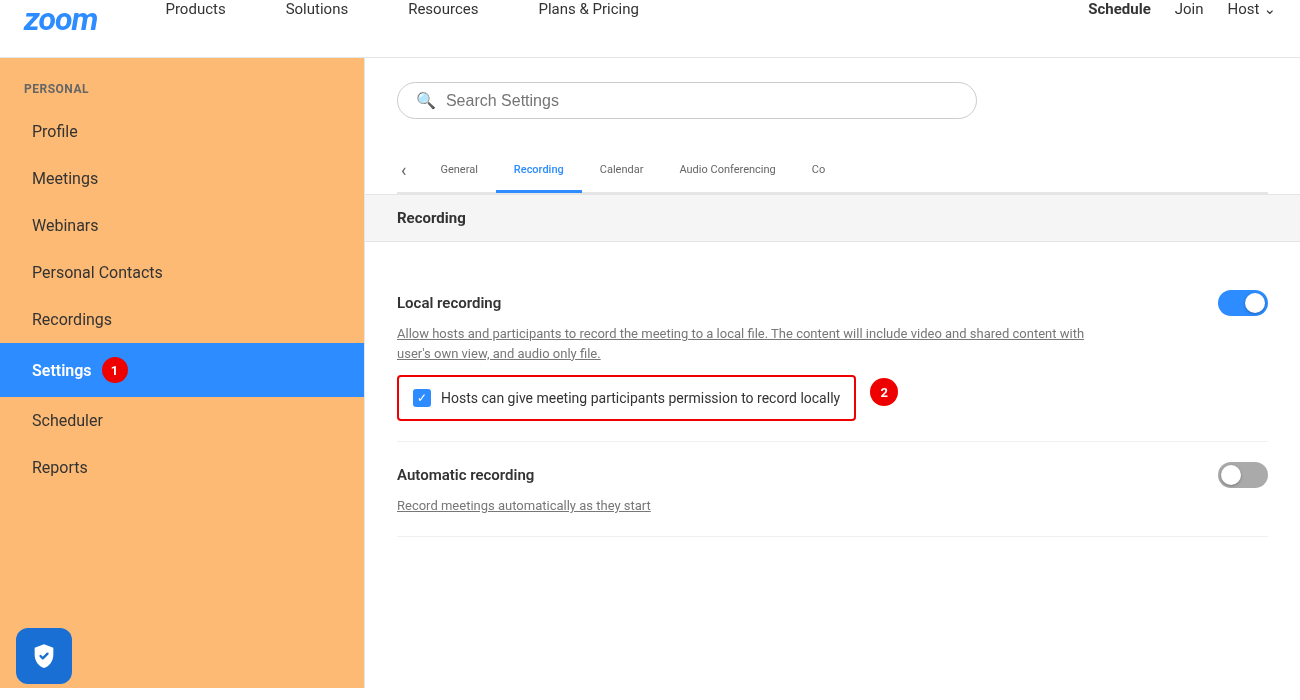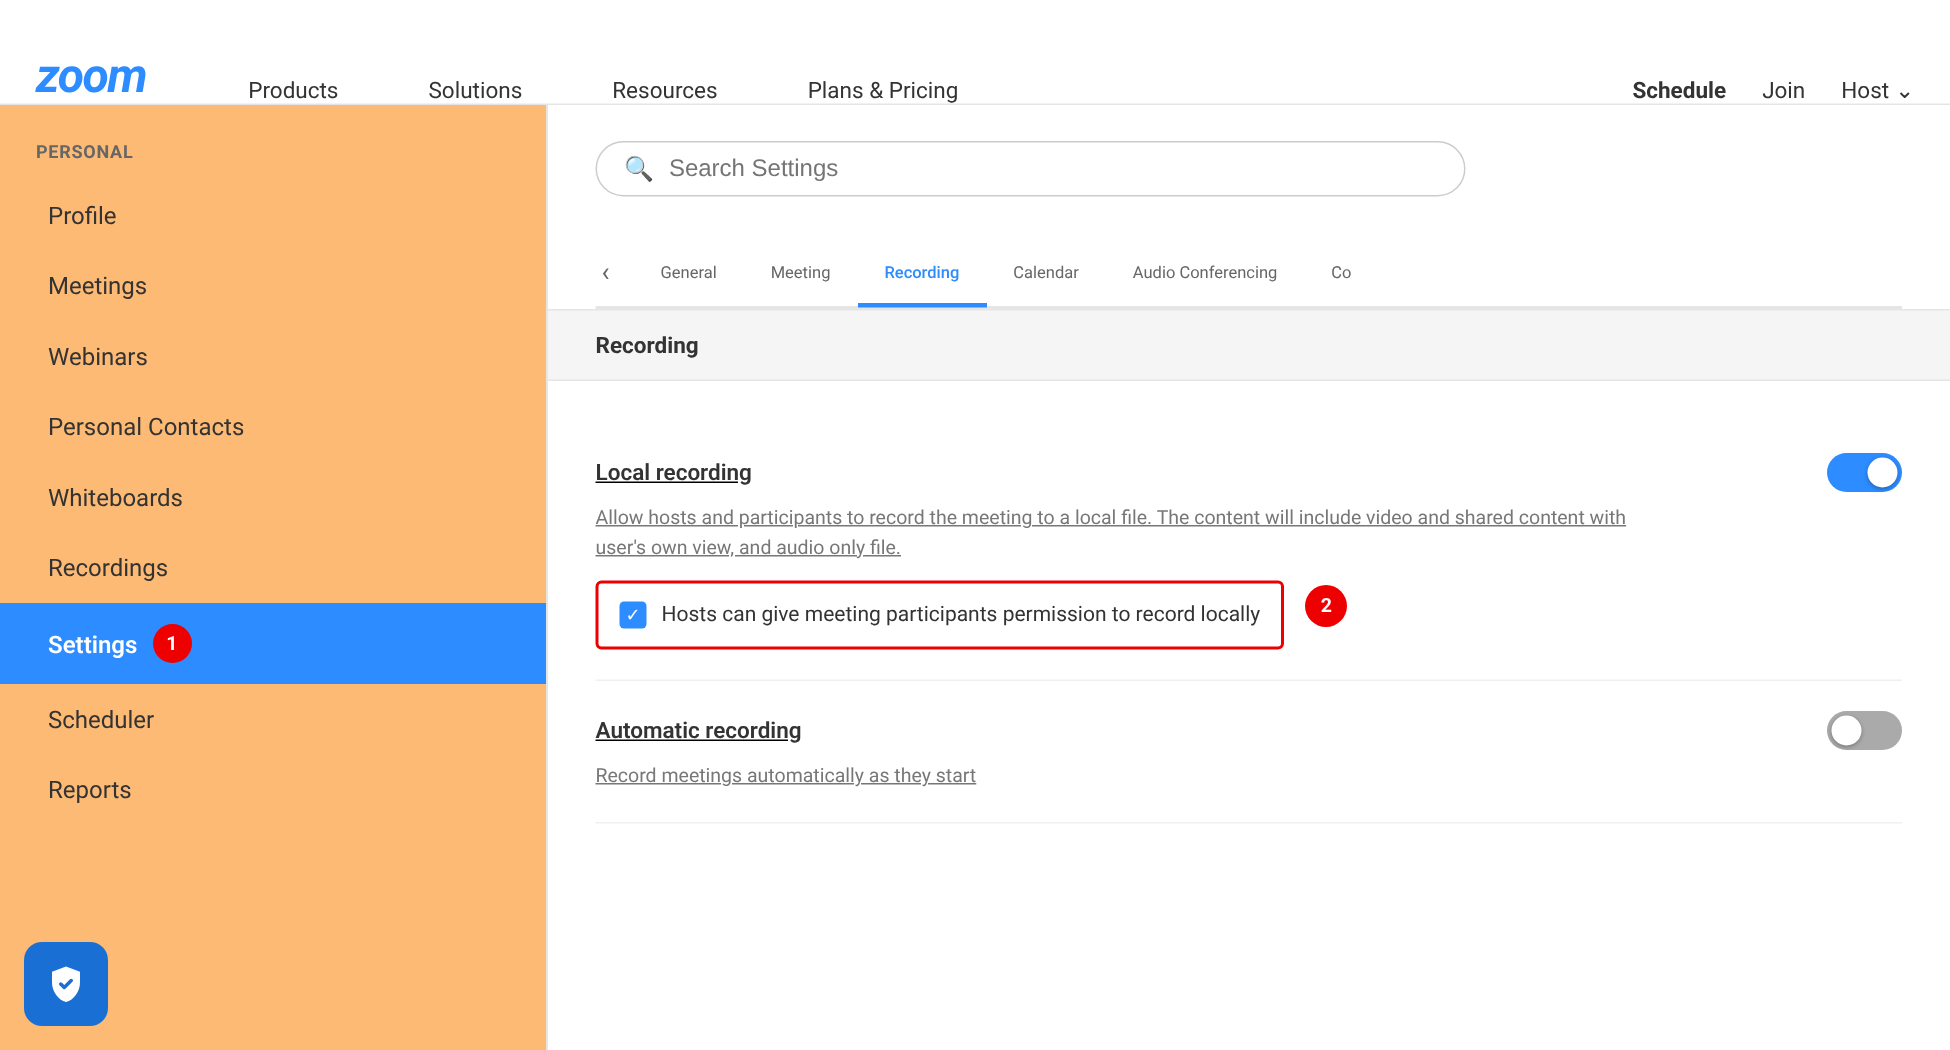--- a/index.html
+++ b/index.html
@@ -1,20 +1,20 @@
 <!DOCTYPE html>
 <html><head>
   <meta charset="utf-8">
   <style>
     * { margin: 0; padding: 0; box-sizing: border-box; }
     body { font-family: -apple-system, BlinkMacSystemFont, 'Segoe UI', Roboto, sans-serif; background: #fff; width: 1300px; height: 700px; overflow: hidden; }
 
     
     .header {
-      display: flex; align-items: flex-end; padding: 0 24px; height: 70px;
+      display: flex; align-items: flex-start; padding: 0 24px; height: 58px;
       border-bottom: 1px solid #e5e5e5; background: #fff;
     }
     .logo { color: #2D8CFF; font-size: 32px; font-weight: 700; font-style: italic; margin-right: 40px; letter-spacing: -1px; }
     .nav-links { display: flex; gap: 32px; flex: 1; }
     .nav-link { font-size: 15px; color: #333; cursor: pointer; text-decoration: none; padding-left: 28px; }
     .header-right { display: flex; gap: 24px; align-items: center; }
     .header-btn { font-size: 15px; color: #333; cursor: pointer; }
     .header-btn.bold { font-weight: 700; }
     .host-btn { display: flex; align-items: center; gap: 4px; font-size: 15px; color: #333; cursor: pointer; }
 
@@ -75,21 +75,21 @@
     .tab.active { color: #2D8CFF; border-bottom: 3px solid #2D8CFF; font-weight: 500; }
 
     
     .section-header {
       background: #f5f5f5; padding: 14px 20px; font-size: 15px; font-weight: 700;
       color: #333; margin: 0 -32px; padding-left: 32px; border-top: 1px solid #e5e5e5;
       border-bottom: 1px solid #e5e5e5; margin-bottom: 28px;
     }
 
     .setting-row { padding: 20px 0; border-bottom: 1px solid #f0f0f0; }
-    .setting-row-header { display: flex; align-items: center; justify-content: space-between; margin-bottom: 8px; text-decoration: underline; }
+    .setting-row-header { display: flex; align-items: center; justify-content: space-between; margin-bottom: 8px; }
     .setting-label { font-size: 15px; font-weight: 600; color: #333; }
     .setting-desc { font-size: 13px; color: #777; line-height: 1.5; max-width: 700px; text-decoration: underline; }
 
     
     .toggle {
       position: relative; width: 50px; height: 26px; cursor: pointer; flex-shrink: 0;
     }
     .toggle input { opacity: 0; width: 0; height: 0; }
     .toggle-slider {
       position: absolute; top: 0; left: 0; right: 0; bottom: 0;
@@ -159,23 +159,20 @@
     <div class="sidebar-item">
       <span>Meetings</span>
     </div>
     <div class="sidebar-item">
       <span>Webinars</span>
     </div>
     <div class="sidebar-item">
       <span>Personal Contacts</span>
     </div>
     <div class="sidebar-item">
-      <span>Whiteboards</span>
-    </div>
-    <div class="sidebar-item">
       <span>Recordings</span>
     </div>
     <div class="sidebar-item active">
       <span>Settings</span>
       <span class="badge-circle">1</span>
     </div>
     <div class="sidebar-item">
       <span>Scheduler</span>
     </div>
     <div class="sidebar-item">
@@ -186,21 +183,20 @@
   <main class="main">
 
     <div class="search-bar">
       <span class="search-icon">🔍</span>
       <input class="search-input" type="text" placeholder="Search Settings" style="">
     </div>
 
     <div class="tabs">
       <span class="tab-arrow">‹</span>
       <div class="tab">General</div>
-      <div class="tab">Meeting</div>
       <div class="tab active">Recording</div>
       <div class="tab">Calendar</div>
       <div class="tab">Audio Conferencing</div>
       <div class="tab">Co</div>
     </div>
 
     <div class="section-header">Recording</div>
 
     <div class="setting-row">
       <div class="setting-row-header">

